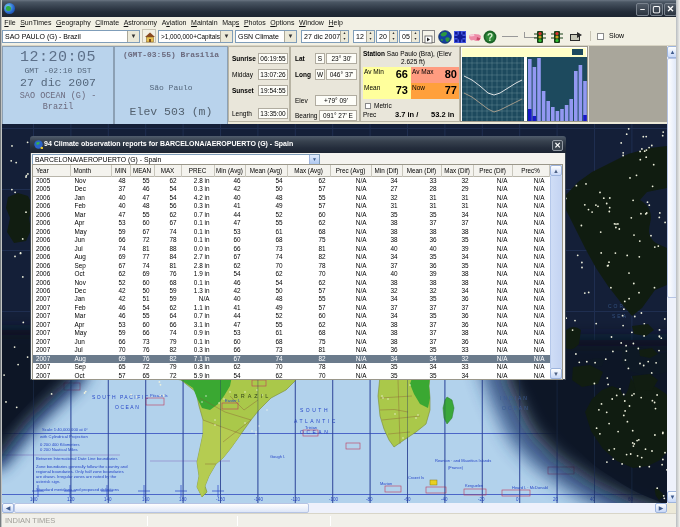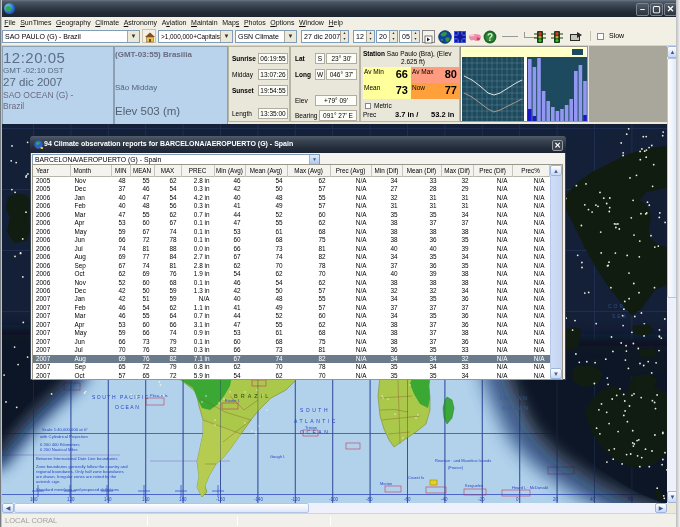--- a/index.html
+++ b/index.html
@@ -23,21 +23,21 @@
 
 #toolbar{position:absolute;left:2px;top:28px;width:676px;height:18px;background:#f2f0e4;border-bottom:1px solid #d8d4c4;}
 .combo{position:absolute;top:2px;height:13px;background:#fff;border:1px solid #7f9db9;font-size:7px;line-height:11px;color:#000;padding-left:2px;white-space:nowrap;overflow:hidden;}
 .cbtn{position:absolute;right:0;top:0;width:12px;height:11px;background:#ece9d8;border-left:1px solid #aca899;font-size:6px;text-align:center;line-height:11px;color:#333;}
 .spin{position:absolute;top:2px;height:13px;background:#fff;border:1px solid #7f9db9;font-size:7px;line-height:11px;padding-left:2px;white-space:nowrap;}
 .sbtns{position:absolute;right:0;top:0;width:8px;height:11px;background:#ece9d8;border-left:1px solid #aca899;font-size:3.5px;line-height:5.5px;text-align:center;color:#333;letter-spacing:0;}
 .ticon{position:absolute;top:2px;width:14px;height:14px;}
 
 #inforow{position:absolute;left:2px;top:46px;width:665px;height:76px;background:#e9e6da;}
 .bluep{position:absolute;top:0;height:100px;background:#b9d3ec;border:1px solid #8ca0b4;
- font-family:Liberation Sans, sans-serif;color:#55677c;text-align:left;overflow:hidden;}
+ font-family:Liberation Mono, monospace;color:#55677c;text-align:center;overflow:hidden;}
 .grayp{position:absolute;top:0;height:76px;background:#e9e6da;border:1px solid #b8b4a4;font-size:6.5px;color:#000;}
 .lbl{position:absolute;font-weight:bold;font-size:6.5px;color:#000;}
 .val{position:absolute;background:#fdfdf8;border:1px solid #b0aca0;font-size:6.5px;text-align:center;color:#000;}
 
 #map{position:absolute;left:2px;top:124px;width:665px;height:379px;background:#131f36;overflow:hidden;}
 
 #dlg{position:absolute;left:30px;top:136px;width:536px;height:244px;}
 #dlgtitle{position:absolute;left:0;top:0;width:536px;height:17px;border-radius:3px 3px 0 0;
  background:linear-gradient(#505c6c 0%,#38424f 30%,#242d3c 70%,#1c2432 100%);
  color:#fff;font-size:7px;font-weight:bold;line-height:16px;}
@@ -147,21 +147,21 @@
 <div id="inforow">
  <div class="bluep" style="left:0px;width:112px;">
   <div style="font-size:15px;letter-spacing:0.5px;margin-top:2px;color:#5d7089;">12:20:05</div>
   <div style="font-size:8px;margin-top:0px;">GMT -02:10 DST</div>
   <div style="font-size:11.5px;margin-top:1px;">27 dic 2007</div>
   <div style="font-size:8.5px;margin-top:2px;color:#6b6a7e;">SAO OCEAN (G) -</div>
   <div style="font-size:8.5px;margin-top:1px;color:#6b6a7e;">Brazil</div>
  </div>
  <div class="bluep" style="left:112px;width:114px;">
   <div style="position:absolute;left:0;top:3px;width:112px;font-size:8px;font-weight:bold;color:#6b6a7e;">(GMT-03:55) Brasilia</div>
-  <div style="position:absolute;left:0;top:36px;width:112px;font-size:8px;">São Midday</div>
+  <div style="position:absolute;left:0;top:36px;width:112px;font-size:8px;">São Paulo</div>
   <div style="position:absolute;left:0;top:58px;width:112px;font-size:11.5px;color:#53616f;">Elev 503 (m)</div>
  </div>
  <div class="grayp" style="left:226px;width:62px;">
   <div class="lbl" style="left:3px;top:8px;">Sunrise</div>
       <div class="val" style="left:29px;top:6px;width:30px;height:11px;line-height:10px;">06:19:55</div>
   <div style="position:absolute;left:3px;top:24px;font-size:6.5px;">Midday</div>
       <div class="val" style="left:29px;top:22px;width:30px;height:11px;line-height:10px;">13:07:26</div>
   <div class="lbl" style="left:3px;top:40px;">Sunset</div>
       <div class="val" style="left:29px;top:38px;width:30px;height:11px;line-height:10px;">19:54:55</div>
   <div style="position:absolute;left:3px;top:63px;font-size:6.5px;">Length</div>
@@ -1067,19 +1067,19 @@
 <div id="vscroll">
  <div class="sarrow" style="left:0;top:0;width:11px;height:12px;font-size:6px;line-height:11px;">▲</div>
  <div style="position:absolute;left:0;top:12px;width:11px;height:240px;background:linear-gradient(90deg,#fefefe,#dde6f8);border:1px solid #b6c4e4;border-radius:2px;"></div>
  <div class="sarrow" style="left:0;bottom:0;width:11px;height:12px;font-size:6px;line-height:11px;">▼</div>
 </div>
 <div id="hscroll">
  <div class="sarrow" style="left:0;top:0;width:12px;height:10px;font-size:6px;line-height:9px;">◀</div>
  <div style="position:absolute;left:12px;top:0;width:295px;height:10px;background:linear-gradient(#fefefe,#dde6f8);border:1px solid #b6c4e4;border-radius:2px;"></div>
  <div class="sarrow" style="left:653px;top:0;width:12px;height:10px;font-size:6px;line-height:9px;">▶</div>
 </div>
-<div id="statusbar"><span style="margin-left:5px;">LOCAL CORAL</span>
+<div id="statusbar"><span style="margin-left:5px;">INDIAN TIMES</span>
  <div class="sdiv" style="left:147px;"></div>
  <div class="sdiv" style="left:237px;"></div>
  <div class="sdiv" style="left:330px;"></div>
 </div>
 <div id="lborder"></div>
 <div id="rborder"></div>
 
 </body></html>

